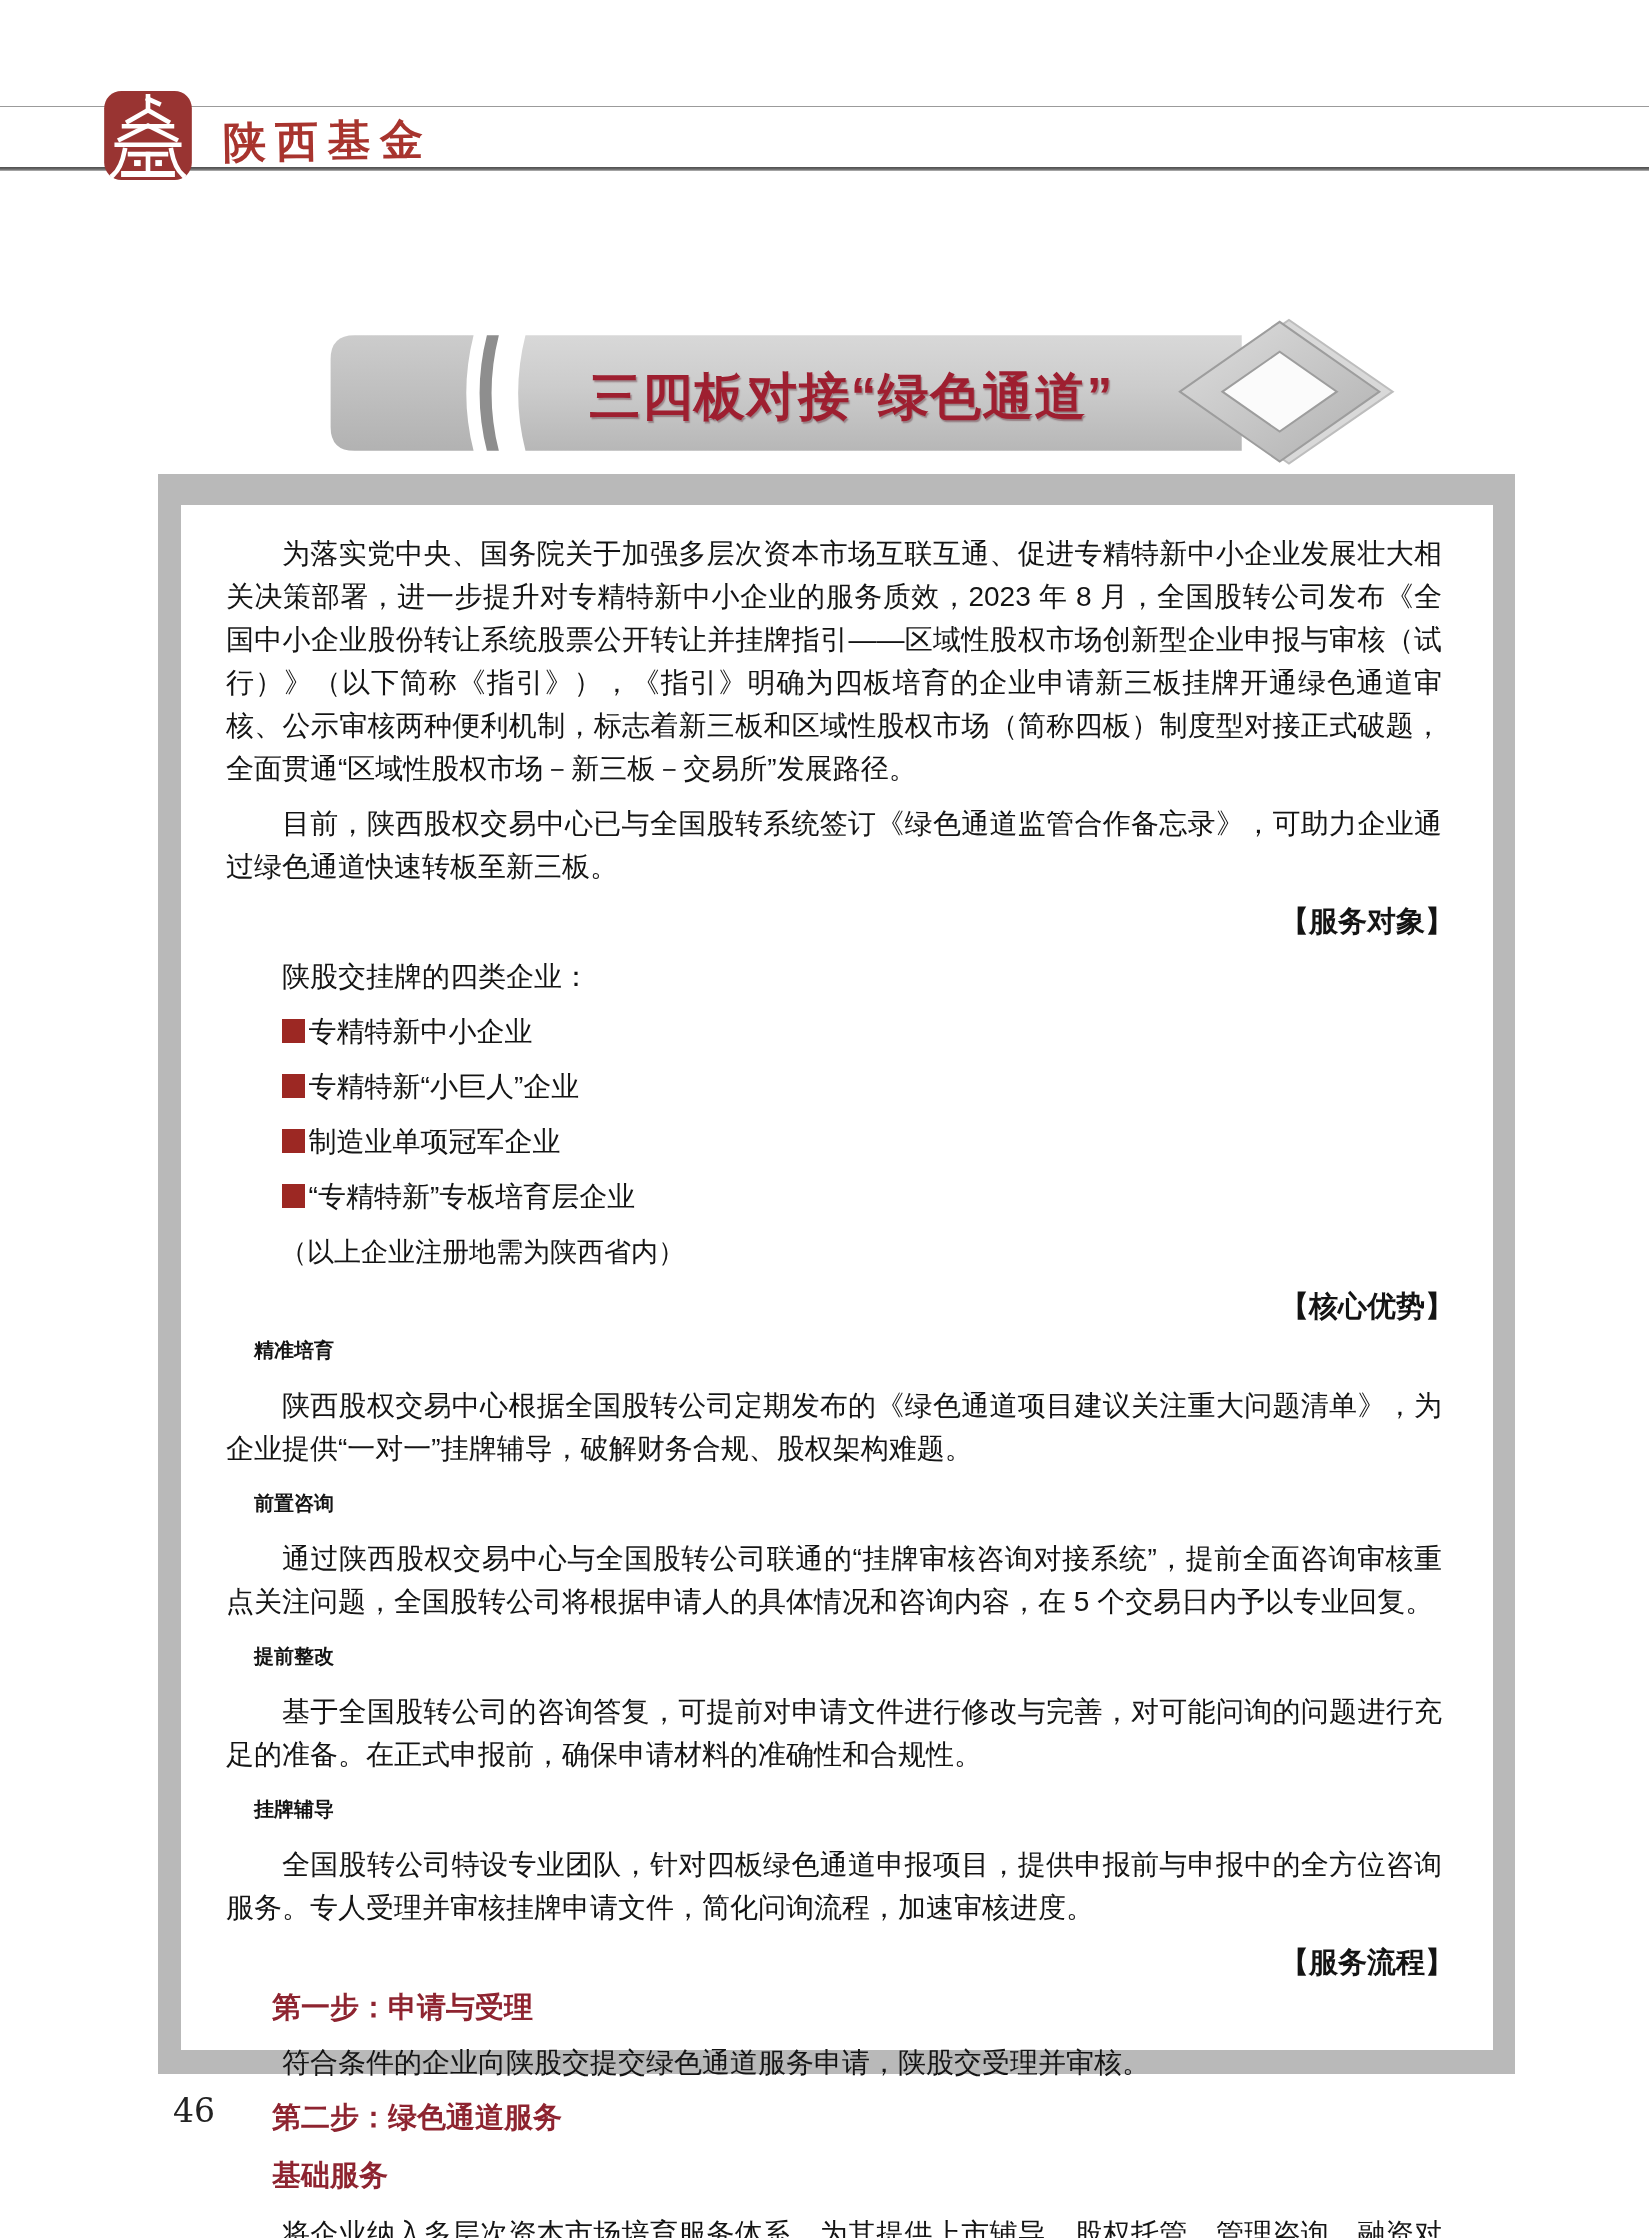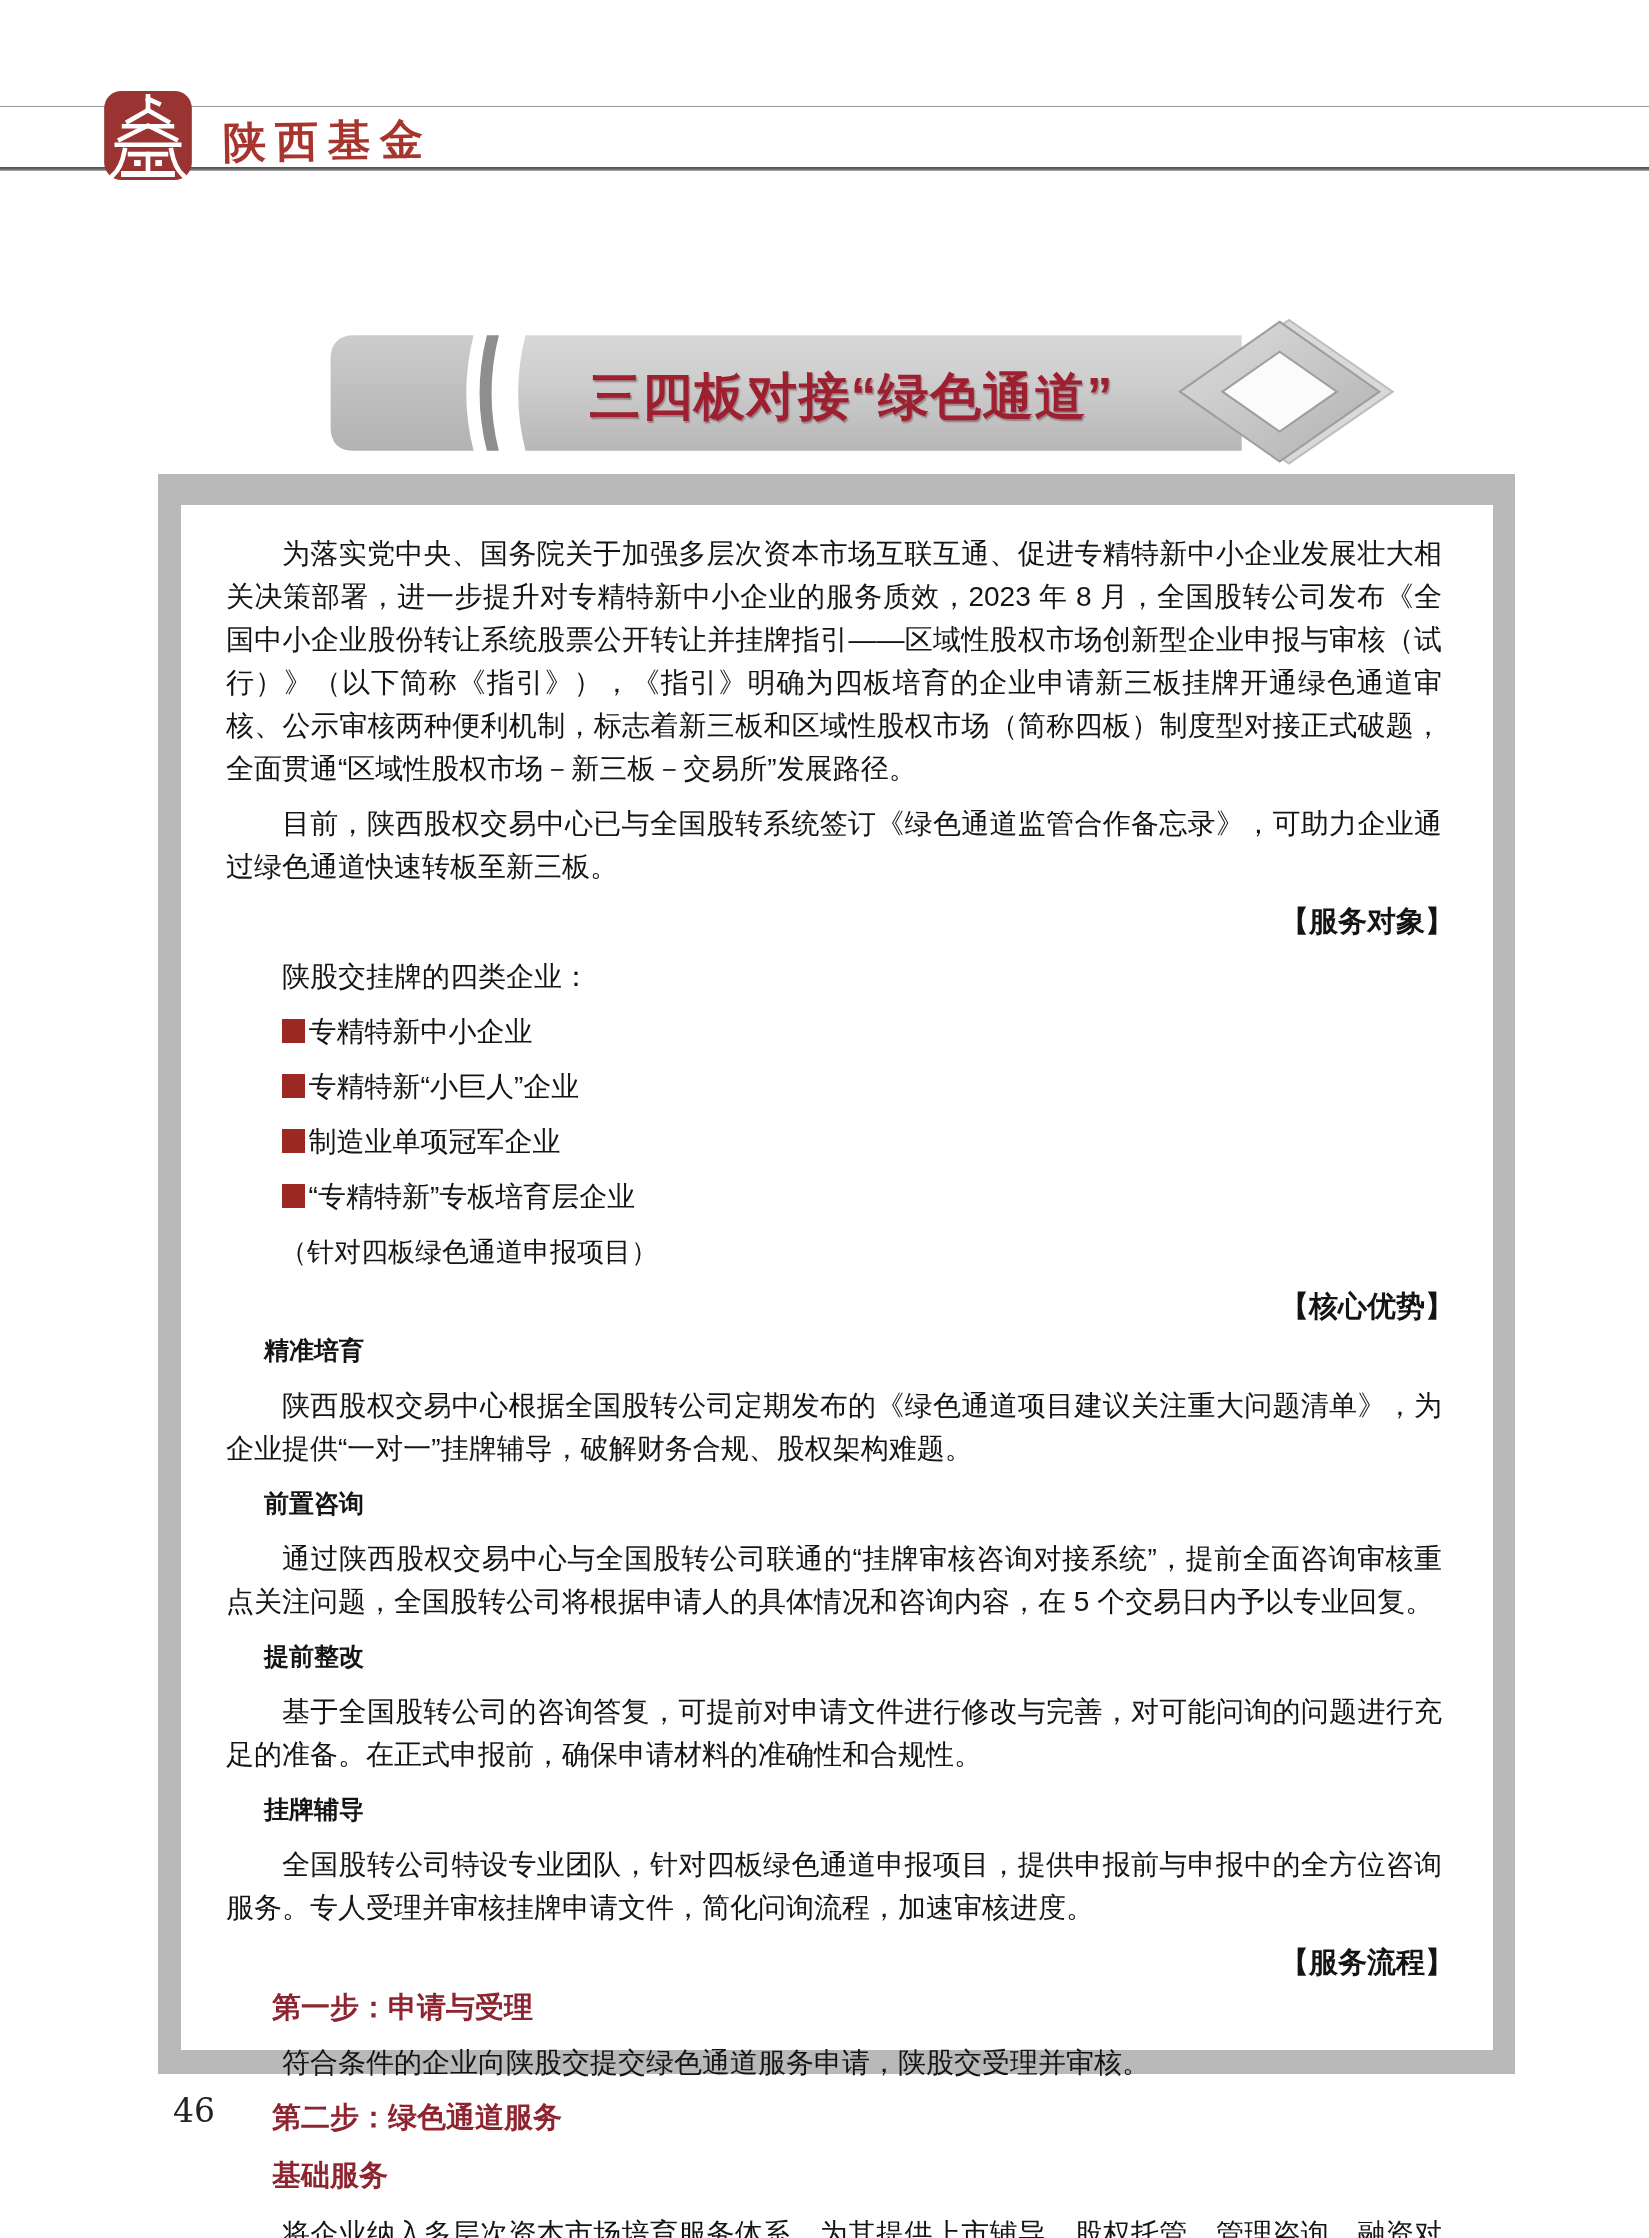--- a/index.html
+++ b/index.html
@@ -22,21 +22,21 @@
                 text-shadow:1.3px 2px 1.3px rgba(70,10,20,.35);}
 
   
   .panel-gray{position:absolute;left:158px;top:474px;width:1357px;height:1600px;background:#b9b9b9;}
   .panel-white{position:absolute;left:23px;top:31px;right:22px;bottom:24px;background:#ffffff;}
   .content{position:absolute;left:33px;right:39px;top:14.6px;font-size:28px;line-height:43px;
            text-align:justify;color:#141414;}
   .blk{margin:12px;}
   .blk-p{text-indent:2em;}
   .blk-heading{text-align:right;font-weight:bold;font-size:29px;margin:1.3px 0;}
-  .blk-sub{font-weight:bold;padding-left:2em;font-size:25px;margin:1.3px 0;}
+  .blk-sub{font-weight:bold;padding-left:2em;font-size:20px;margin:1.3px 0;}
   .blk-step{font-weight:bold;padding-left:2em;font-size:29px;color:#8e2430;margin:2px 0;}
   .blk-subred{padding-left:2em;font-size:29px;color:#8e2430;font-weight:bold;
               font-family:"DejaVu Serif",serif;margin:15px 0;}
   .blk-note{padding-left:2em;font-size:27px;font-family:"DejaVu Serif",serif;}
   .blk-bullet{padding-left:2em;}
   .bullet-sq{display:inline-block;width:22.6px;height:24px;margin-right:4px;vertical-align:middle;
              transform:translateY(-2px);}
 
   
   .page-num{position:absolute;left:173px;top:2091px;font-family:"DejaVu Serif",serif;
@@ -109,21 +109,21 @@
     <div class="panel-white">
       <div class="content" id="blocks">
           <div class="blk blk-p">为落实党中央、国务院关于加强多层次资本市场互联互通、促进专精特新中小企业发展壮大相关决策部署，进一步提升对专精特新中小企业的服务质效，2023 年 8 月，全国股转公司发布《全国中小企业股份转让系统股票公开转让并挂牌指引——区域性股权市场创新型企业申报与审核（试行）》（以下简称《指引》），《指引》明确为四板培育的企业申请新三板挂牌开通绿色通道审核、公示审核两种便利机制，标志着新三板和区域性股权市场（简称四板）制度型对接正式破题，全面贯通“区域性股权市场－新三板－交易所”发展路径。</div>
           <div class="blk blk-p">目前，陕西股权交易中心已与全国股转系统签订《绿色通道监管合作备忘录》，可助力企业通过绿色通道快速转板至新三板。</div>
           <div class="blk blk-heading">【服务对象】</div>
           <div class="blk blk-p">陕股交挂牌的四类企业：</div>
           <div class="blk blk-bullet"><span class="bullet-sq" style="background: rgb(156, 40, 35);"></span><span>专精特新中小企业</span></div>
           <div class="blk blk-bullet"><span class="bullet-sq" style="background: rgb(156, 40, 35);"></span><span>专精特新“小巨人”企业</span></div>
           <div class="blk blk-bullet"><span class="bullet-sq" style="background: rgb(156, 40, 35);"></span><span>制造业单项冠军企业</span></div>
           <div class="blk blk-bullet"><span class="bullet-sq" style="background: rgb(156, 40, 35);"></span><span>“专精特新”专板培育层企业</span></div>
-          <div class="blk blk-note">（针对四板绿色通道申报项目）</div>
+          <div class="blk blk-note">（以上企业注册地需为陕西省内）</div>
           <div class="blk blk-heading">【核心优势】</div>
           <div class="blk blk-sub">精准培育</div>
           <div class="blk blk-p">陕西股权交易中心根据全国股转公司定期发布的《绿色通道项目建议关注重大问题清单》，为企业提供“一对一”挂牌辅导，破解财务合规、股权架构难题。</div>
           <div class="blk blk-sub">前置咨询</div>
           <div class="blk blk-p">通过陕西股权交易中心与全国股转公司联通的“挂牌审核咨询对接系统”，提前全面咨询审核重点关注问题，全国股转公司将根据申请人的具体情况和咨询内容，在 5 个交易日内予以专业回复。</div>
           <div class="blk blk-sub">提前整改</div>
           <div class="blk blk-p">基于全国股转公司的咨询答复，可提前对申请文件进行修改与完善，对可能问询的问题进行充足的准备。在正式申报前，确保申请材料的准确性和合规性。</div>
           <div class="blk blk-sub">挂牌辅导</div>
           <div class="blk blk-p">全国股转公司特设专业团队，针对四板绿色通道申报项目，提供申报前与申报中的全方位咨询服务。专人受理并审核挂牌申请文件，简化问询流程，加速审核进度。</div>
           <div class="blk blk-heading">【服务流程】</div>

